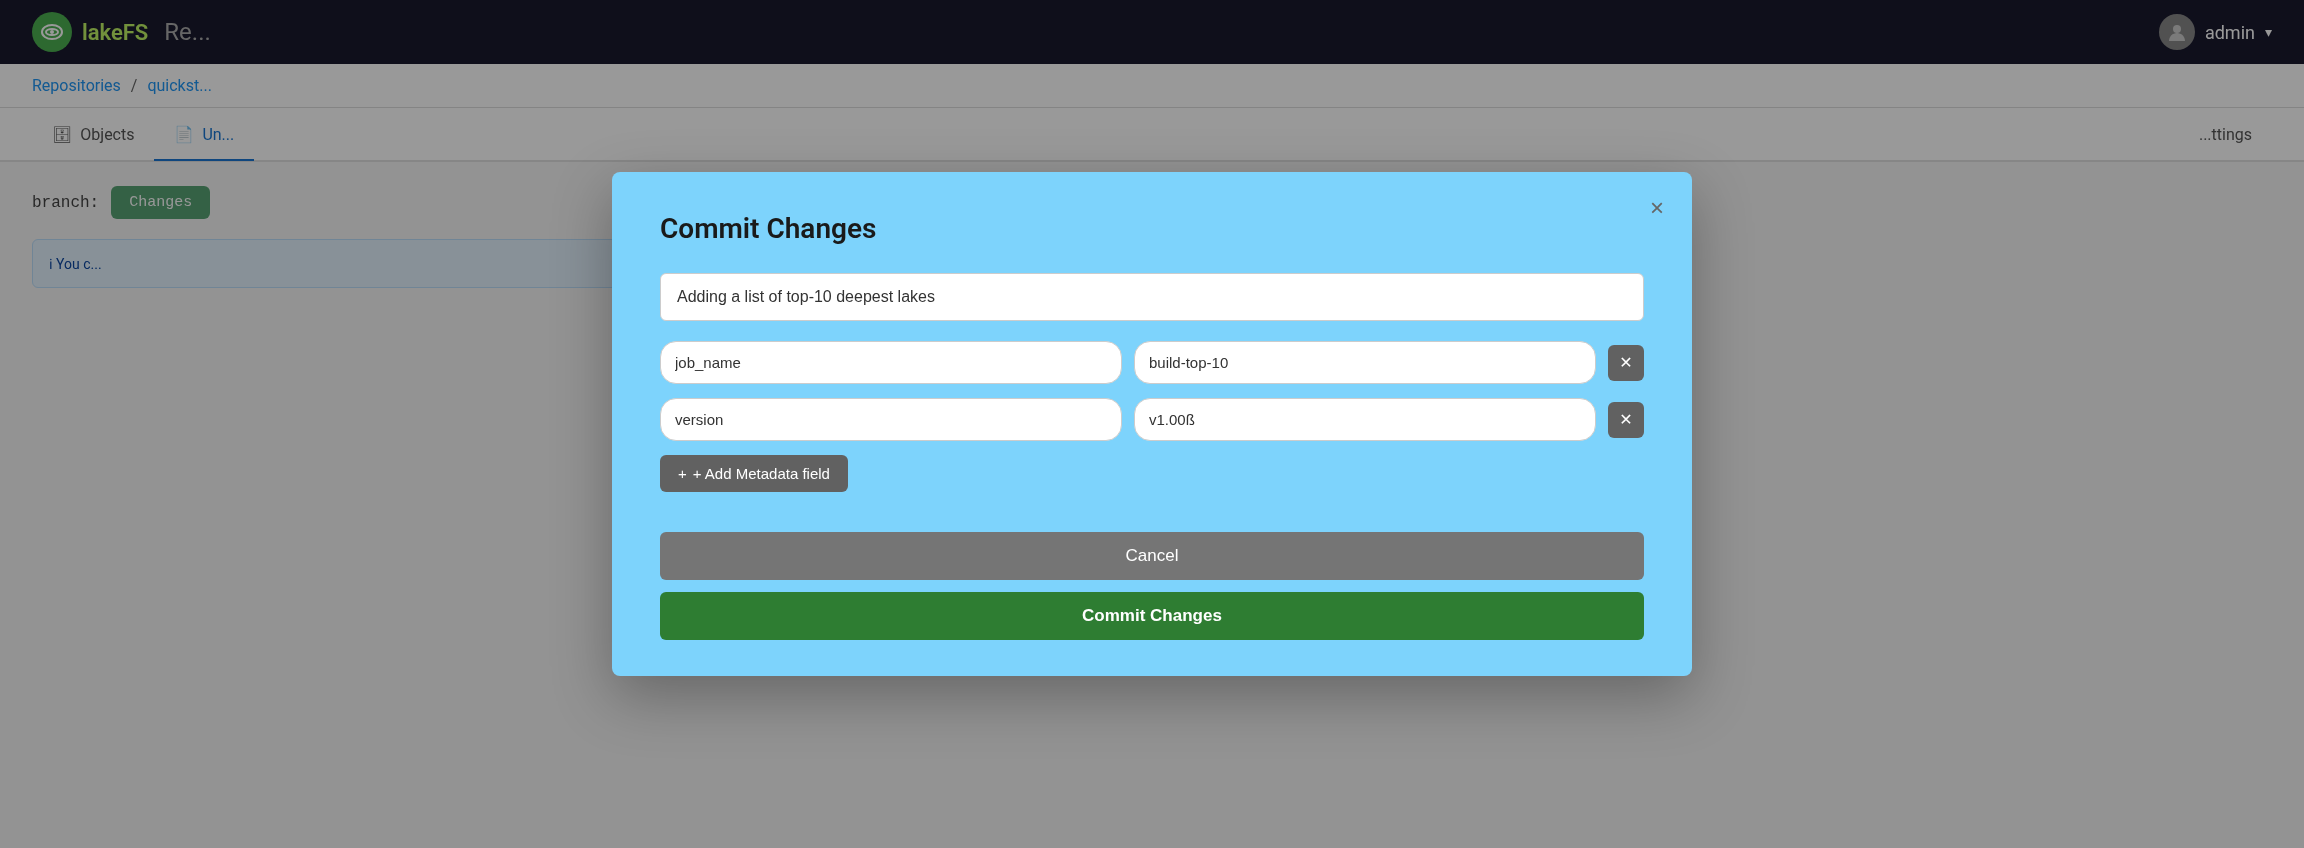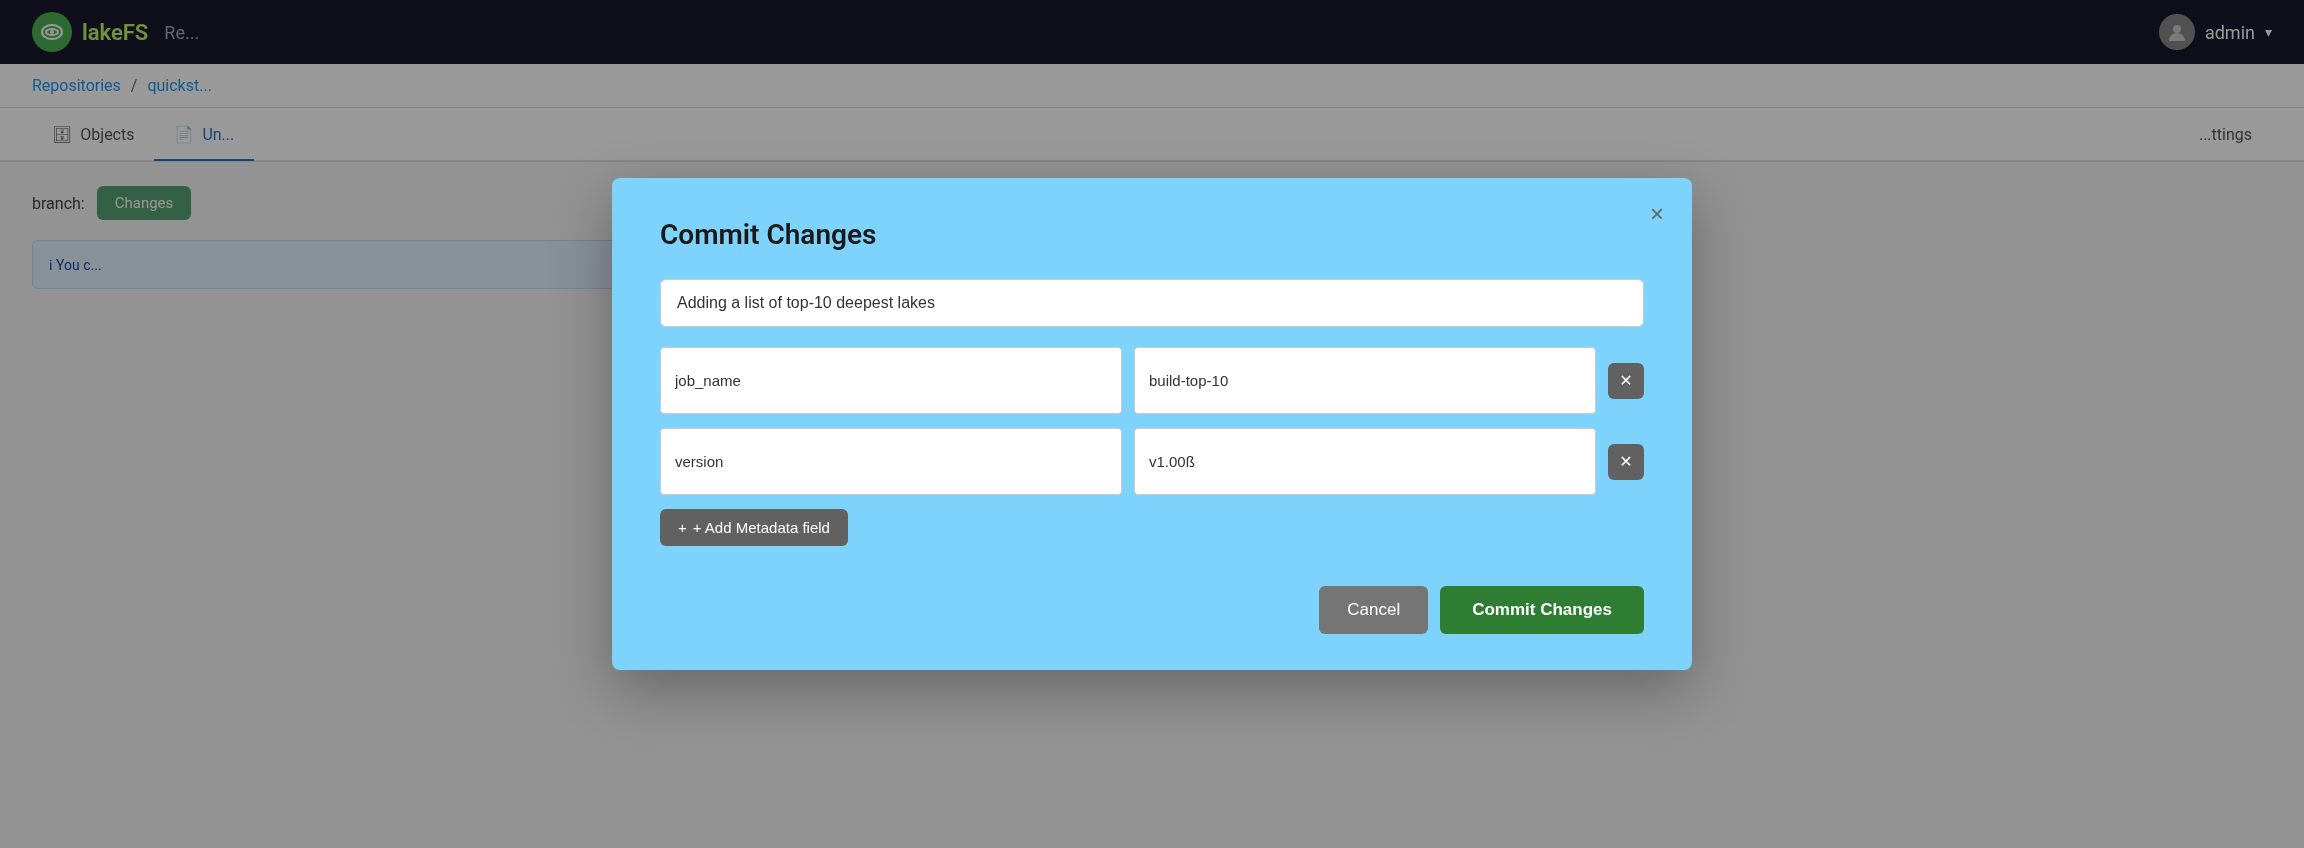--- a/index.html
+++ b/index.html
@@ -112,20 +112,21 @@
       background: #f5f5f5;
     }
 
     .branch-row {
       display: flex;
       align-items: center;
       gap: 12px;
       margin-bottom: 20px;
       font-size: 16px;
       color: #444;
+      font-family: Liberation Mono, monospace;
     }
 
     .error-box {
       background: #fdecea;
       border: 1px solid #f5c6cb;
       border-radius: 6px;
       padding: 16px;
       margin-bottom: 16px;
       font-size: 14px;
       color: #721c24;
@@ -196,24 +197,24 @@
     .metadata-row {
       display: flex;
       align-items: center;
       gap: 12px;
       margin-bottom: 14px;
     }
 
     .metadata-key-input,
     .metadata-value-input {
       flex: 1;
-      padding: 24px 14px;
+      padding: 12px 14px;
       font-size: 15px;
       border: 1px solid #ccc;
-      border-radius: 4px;
+      border-radius: 16px;
       outline: none;
       color: #333;
     }
 
     .remove-metadata-btn {
       background: #616161;
       color: white;
       border: none;
       border-radius: 6px;
       width: 36px;
@@ -238,20 +239,21 @@
       align-items: center;
       gap: 6px;
       margin-top: 6px;
     }
 
     .modal-footer {
       display: flex;
       justify-content: flex-end;
       gap: 12px;
       margin-top: 40px;
+      flex-direction: column;
     }
 
     .cancel-btn {
       background: #757575;
       color: white;
       border: none;
       border-radius: 6px;
       padding: 14px 28px;
       font-size: 17px;
       cursor: pointer;
@@ -277,21 +279,21 @@
     <div class="logo-area">
       <div class="logo-icon">
         <svg width="26" height="26" viewBox="0 0 26 26" fill="none">
           <ellipse cx="13" cy="13" rx="10" ry="7" stroke="white" stroke-width="2" fill="none"></ellipse>
           <ellipse cx="13" cy="13" rx="6" ry="3" stroke="white" stroke-width="2" fill="none"></ellipse>
           <circle cx="13" cy="13" r="2" fill="white"></circle>
         </svg>
       </div>
       <span>lakeFS</span>
     </div>
-    <span style="color:#aaa; font-size:18px;">Re...</span>
+    <span style="color:#aaa; font-size:24px;">Re...</span>
     <div class="topbar-right">
       <div class="user-avatar">
         <svg width="22" height="22" viewBox="0 0 22 22" fill="none">
           <circle cx="11" cy="8" r="4" fill="#ccc"></circle>
           <path d="M3 20c0-4.418 3.582-8 8-8s8 3.582 8 8" fill="#ccc"></path>
         </svg>
       </div>
       <span style="color:white; font-size:18px;">admin</span>
       <span style="color:white; font-size:14px;">▾</span>
     </div>

